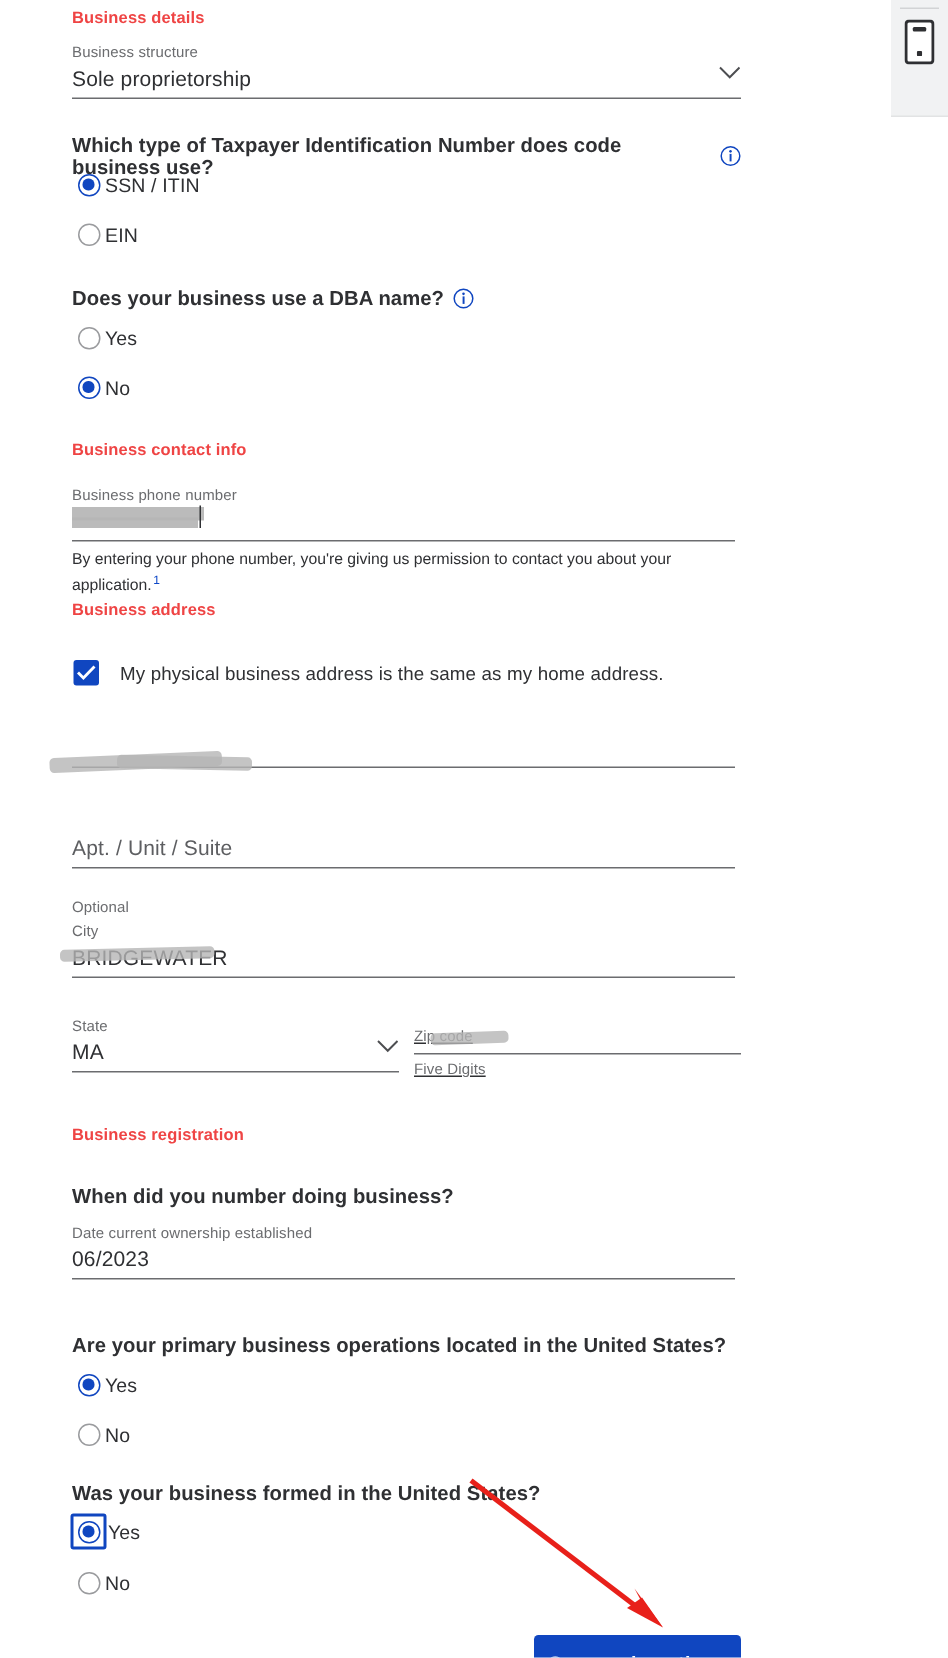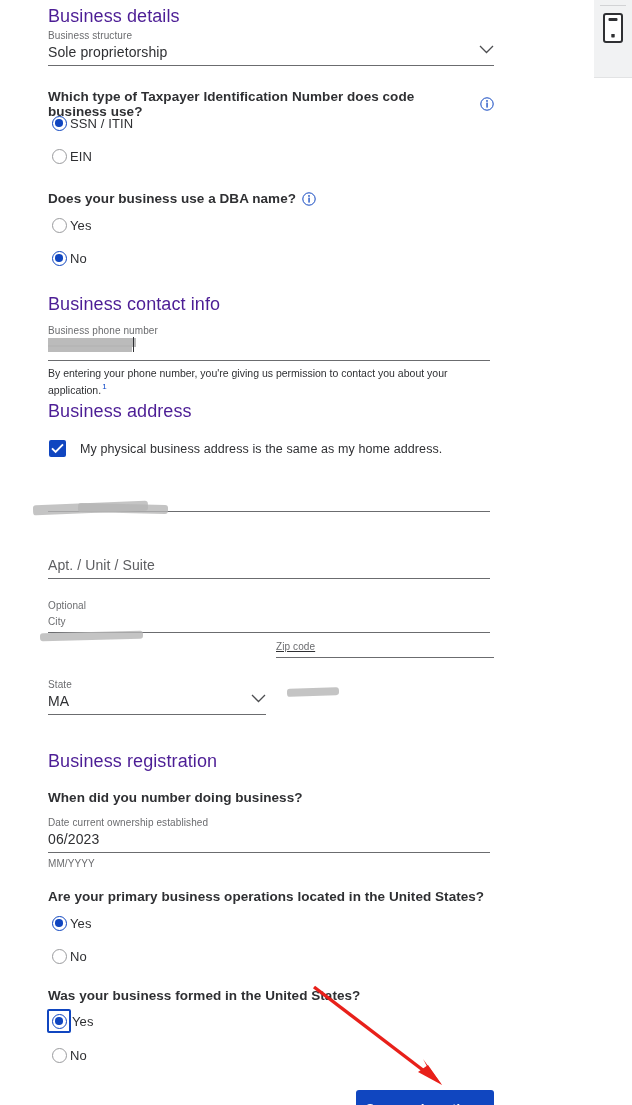--- a/index.html
+++ b/index.html
@@ -18,23 +18,23 @@
 
   
   .form-col {
     position: absolute;
     left: 48px;
     top: 0;
     width: 446px;
   }
 
   .section-title {
-    font-size: 18px;
-    font-weight: normal;
-    color: #4c1d95;
+    font-size: 11px;
+    font-weight: bold;
+    color: #ef4444;
     letter-spacing: .1px;
   }
 
   .question {
     font-size: 13.5px;
     font-weight: bold;
     color: #2f3033;
     letter-spacing: .05px;
     display: flex;
     align-items: center;
@@ -296,52 +296,53 @@
     <div class="redact soft" style="left:30px; top:504px; width:90px; height:9px; transform:rotate(1.2deg);"></div>
 
     <div style="position:absolute; left:0; top:556px; width:442px;">
       <div class="field-value placeholder" style="height:18px;">Apt. / Unit / Suite</div>
       <div class="field-underline" style="margin-top:4px;"></div>
       <div class="helper" style="margin-top:20px;">Optional</div>
     </div>
 
     <div style="position:absolute; left:0; top:615px; width:442px;">
       <div class="field-label">City</div>
+      <div class="field-value" style="margin-top:1px; height:18px;">BRIDGEWATER</div>
       <div class="field-underline" style="margin-top:4px;"></div>
     </div>
     <div class="redact soft" style="left:-8px; top:632px; width:103px; height:8px; transform:rotate(-1.4deg);"></div>
 
     <div style="position:absolute; left:0; top:678px; width:218px;">
       <div class="field-label">State</div>
       <div class="field-value" style="margin-top:1px;">MA</div>
       <div class="field-underline" style="margin-top:4px;"></div>
       <span class="chevron" style="right:0; bottom:8px;">
         <svg width="15" height="9" viewBox="0 0 15 9">
             <polyline points="1,1 7.5,7.5 14,1" fill="none" stroke="#4d4e51" stroke-width="1.3"></polyline>
           </svg>
       </span>
     </div>
 
-    <div style="position:absolute; left:228px; top:640px; width:218px;text-decoration:underline;">
+    <div style="position:absolute; left:228px; top:685px; width:218px;text-decoration:underline;">
       <div class="field-label">Zip code</div>
       <div class="field-underline" style="margin-top:4px;"></div>
+      <div class="helper" style="margin-top:4px;">Five Digits</div>
     </div>
     <div class="redact soft" style="left:239px; top:688px; width:52px; height:8px; transform:rotate(-2deg);"></div>
 
     <div class="section-title" style="position:absolute; left:0; top:751px;">Business registration</div>
 
     <div class="question" style="position:absolute; left:0; top:790px;">
       <span>When did you number doing business?</span>
     </div>
 
     <div style="position:absolute; left:0; top:816px; width:442px;">
       <div class="field-label">Date current ownership established</div>
       <div class="field-value" style="margin-top:1px;">06/2023</div>
       <div class="field-underline" style="margin-top:4px;"></div>
-      <div class="helper" style="margin-top:4px;">MM/YYYY</div>
     </div>
 
     <div class="question" style="position:absolute; left:0; top:889px; width:446px;">
       <span>Are your primary business operations located in the United States?</span>
     </div>
 
     <div class="radio-row" style="position:absolute; left:0; top:912px;">
       <span class="radio-hit">
         <span class="radio checked"></span>
       </span>

